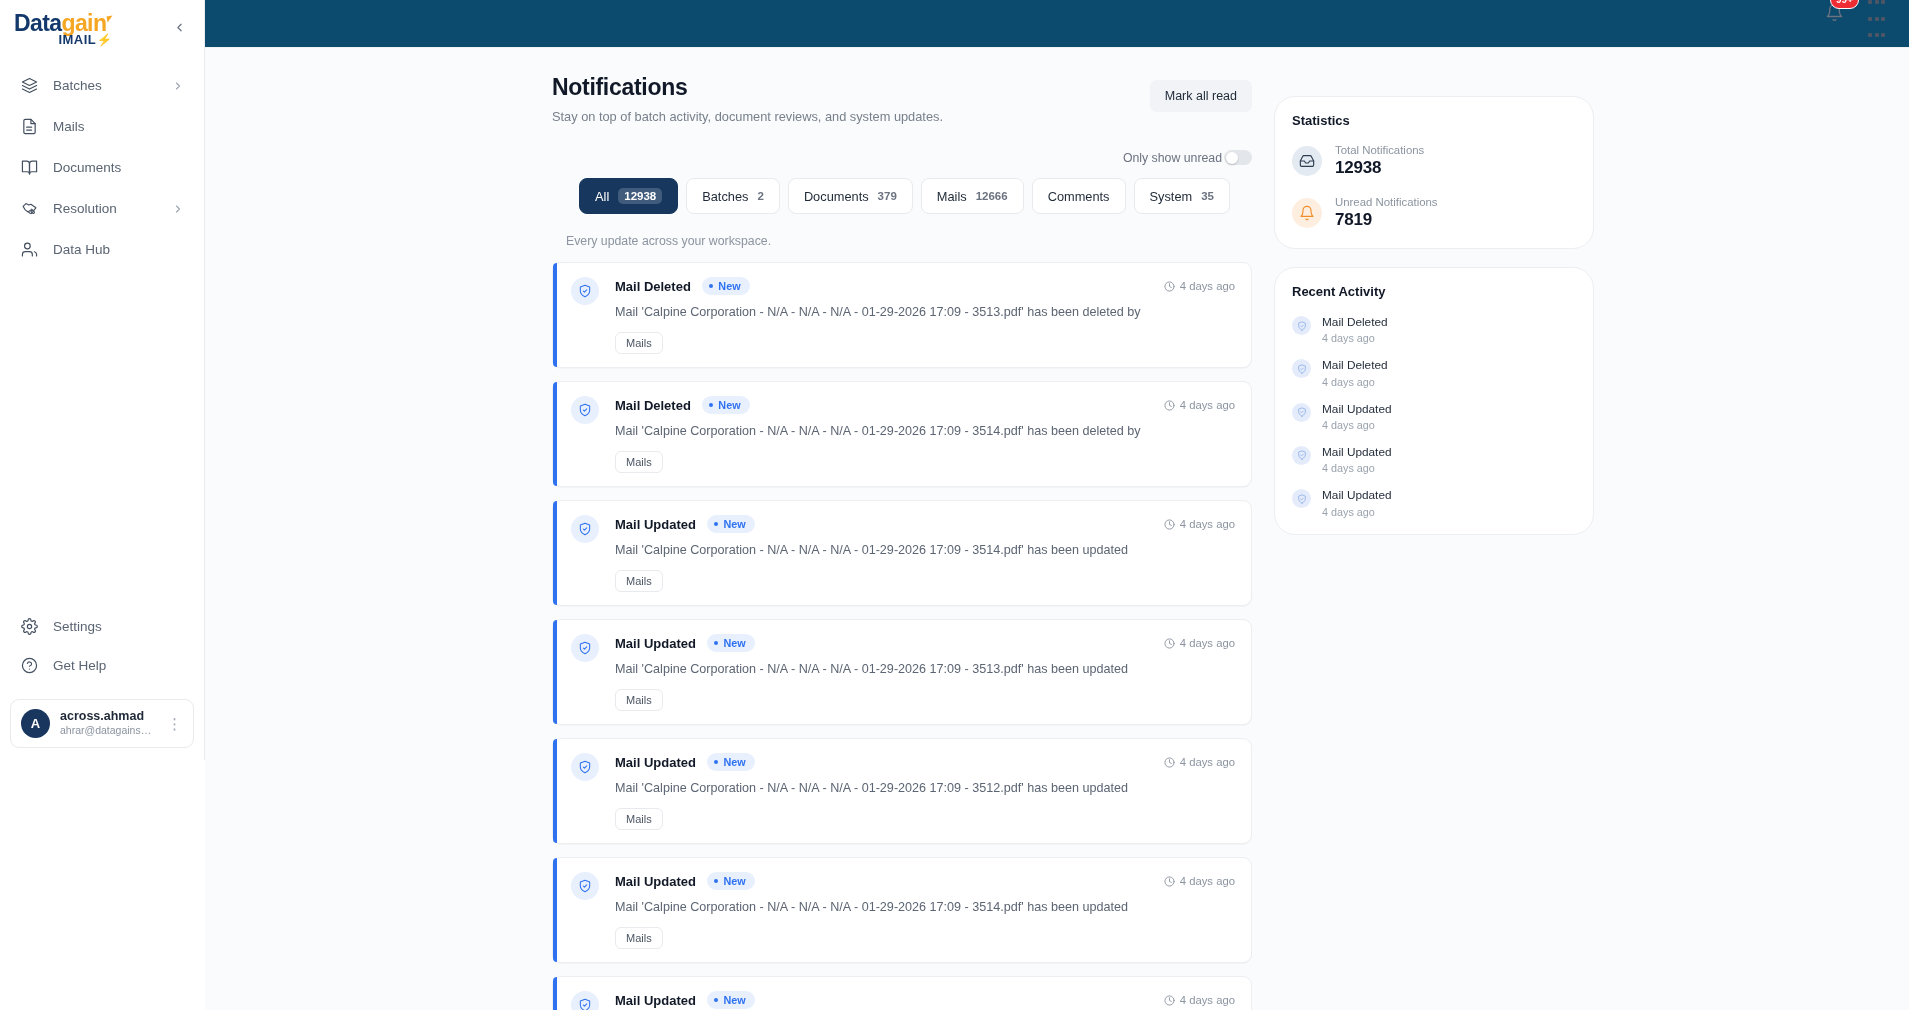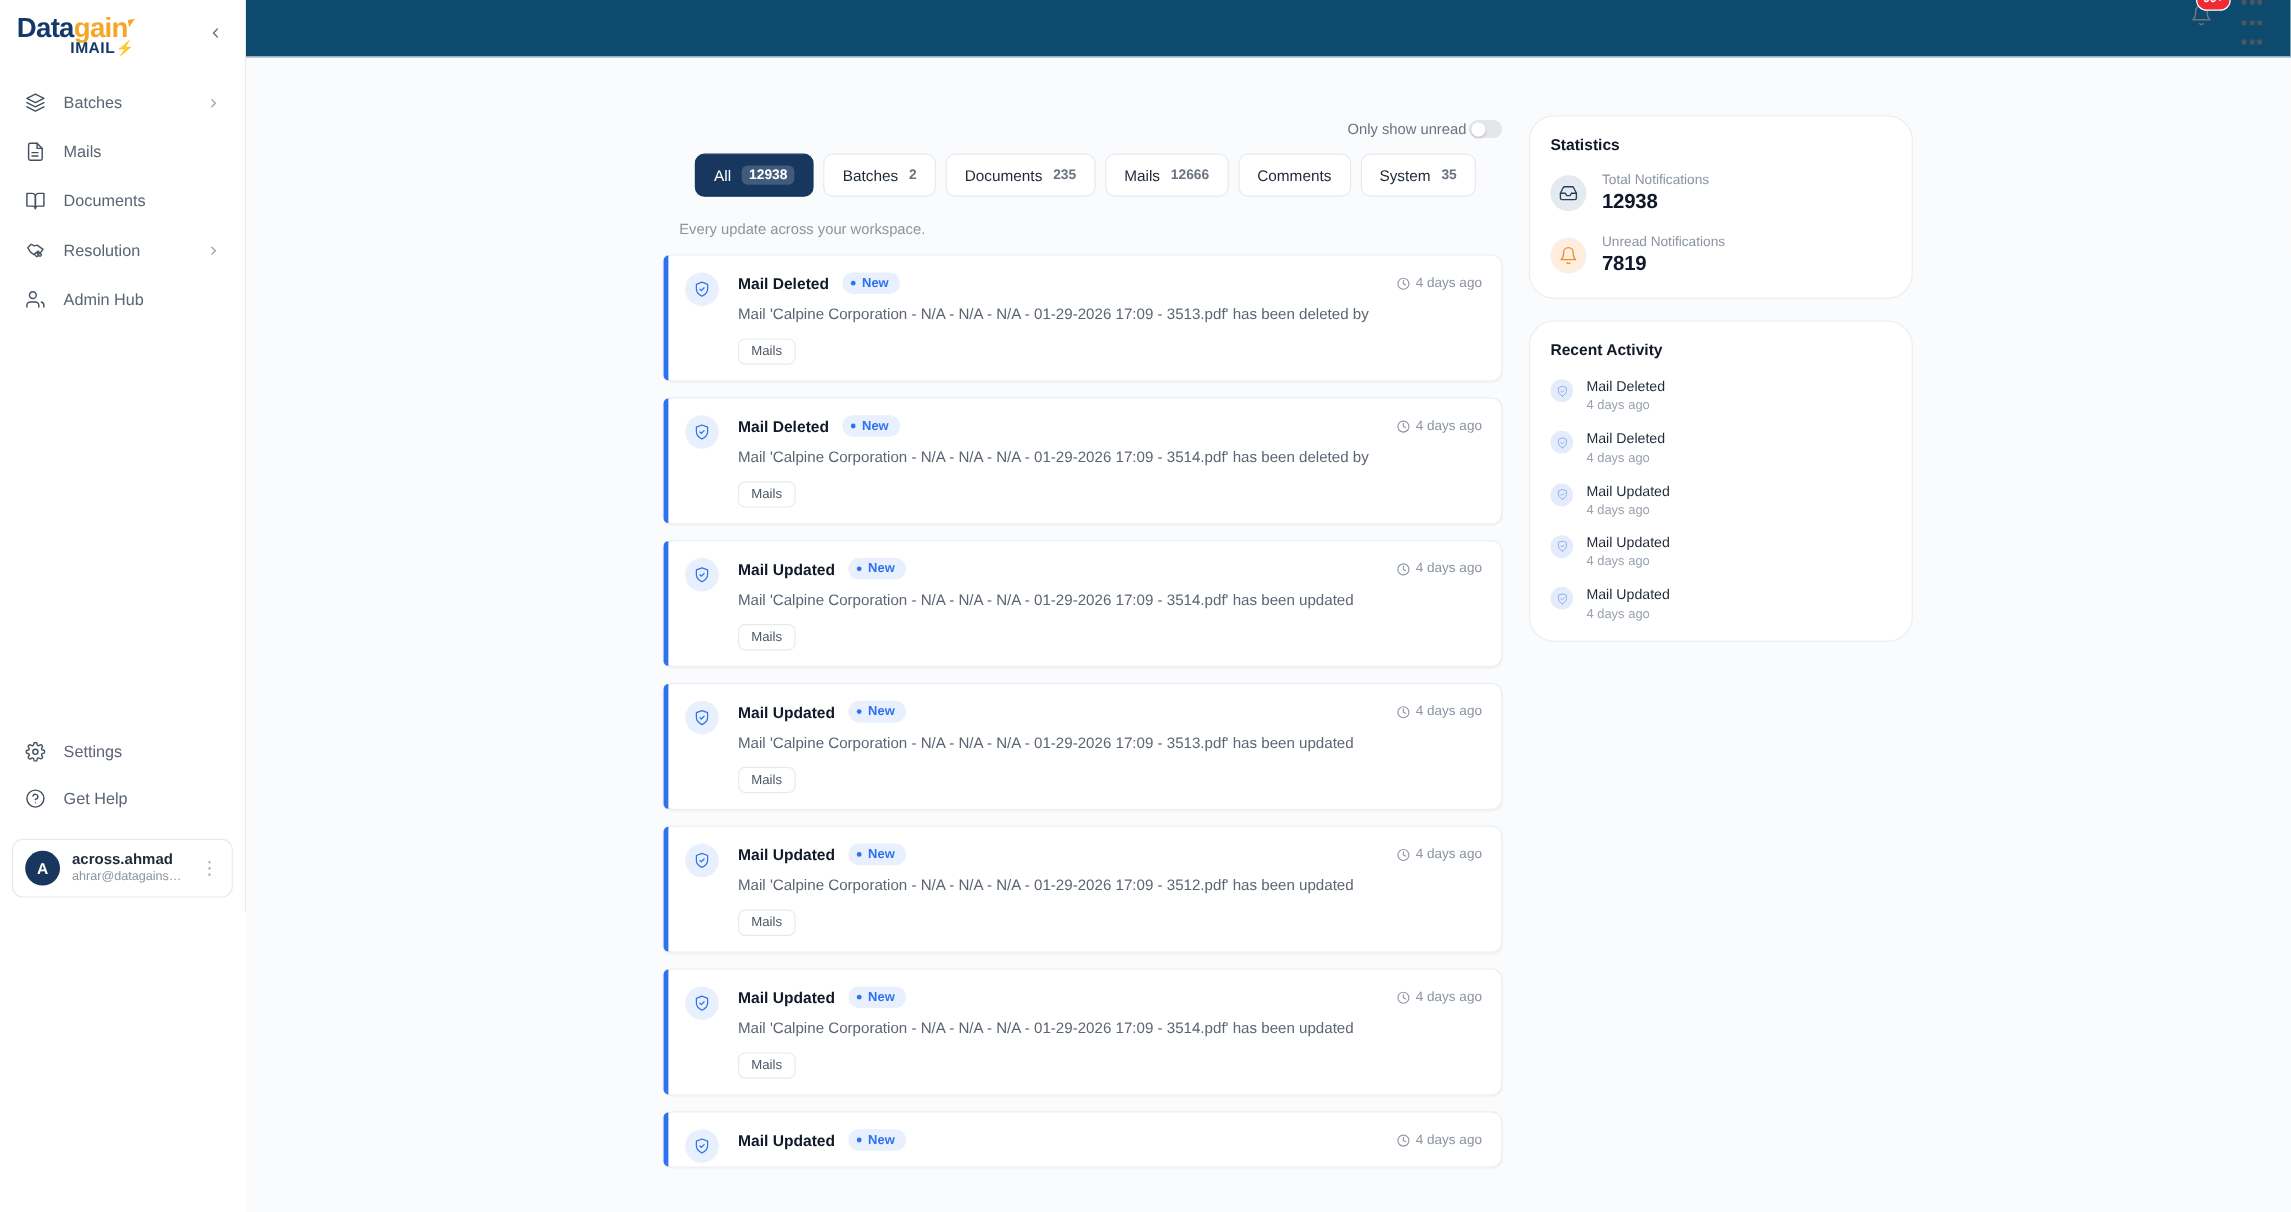--- a/index.html
+++ b/index.html
@@ -245,21 +245,21 @@
       </div>
 
       <div class="nav-item">
         <span class="nav-icon">
           <svg width="17" height="17" viewBox="0 0 24 24" fill="none" stroke="currentColor" stroke-width="1.7" stroke-linecap="round" stroke-linejoin="round">
               <path d="M16 21v-2a4 4 0 0 0-4-4H6a4 4 0 0 0-4 4v2"></path>
               <circle cx="9" cy="7" r="4"></circle>
               <path d="M22 21v-2a4 4 0 0 0-3-3.87"></path>
             </svg>
         </span>
-        <span class="nav-label">Admin Hub</span>
+        <span class="nav-label">Data Hub</span>
       </div>
     </nav>
 
     <div class="sidebar-bottom">
       <div class="nav-item">
         <span class="nav-icon">
           <svg width="17" height="17" viewBox="0 0 24 24" fill="none" stroke="currentColor" stroke-width="1.7" stroke-linecap="round" stroke-linejoin="round">
               <circle cx="12" cy="12" r="3"></circle>
               <path d="M19.4 15a1.65 1.65 0 0 0 .33 1.82l.06.06a2 2 0 1 1-2.83 2.83l-.06-.06a1.65 1.65 0 0 0-1.82-.33 1.65 1.65 0 0 0-1 1.51V21a2 2 0 0 1-4 0v-.09A1.65 1.65 0 0 0 9 19.4a1.65 1.65 0 0 0-1.82.33l-.06.06a2 2 0 1 1-2.83-2.83l.06-.06a1.65 1.65 0 0 0 .33-1.82 1.65 1.65 0 0 0-1.51-1H3a2 2 0 0 1 0-4h.09A1.65 1.65 0 0 0 4.6 9a1.65 1.65 0 0 0-.33-1.82l-.06-.06a2 2 0 1 1 2.83-2.83l.06.06A1.65 1.65 0 0 0 9 4.6a1.65 1.65 0 0 0 1-1.51V3a2 2 0 0 1 4 0v.09a1.65 1.65 0 0 0 1 1.51 1.65 1.65 0 0 0 1.82-.33l.06-.06a2 2 0 1 1 2.83 2.83l-.06.06A1.65 1.65 0 0 0 19.4 9c.14.36.41.66.75.85H21a2 2 0 0 1 0 4h-.09a1.65 1.65 0 0 0-1.51 1z"></path>
             </svg>
@@ -309,40 +309,47 @@
           <i></i>
           <i></i>
       </div>
     </header>
 
     <section class="content">
       <div class="content-inner">
 
         <div class="left-col">
 
+          <div class="page-head">
+            <div>
+              <h1 class="page-title">Notifications</h1>
+              <p class="page-sub">Stay on top of batch activity, document reviews, and system updates.</p>
+            </div>
+            <button class="mark-read-btn">Mark all read</button>
+          </div>
 
           <div class="unread-row">
             <span class="unread-label">Only show unread</span>
             <div class="toggle">
                 <span class="knob"></span>
               </div>
           </div>
 
           <div class="tabs">
             <div class="tab active">
               <span>All</span>
               <span class="tab-count">12938</span>
             </div>
             <div class="tab">
               <span>Batches</span>
               <span class="tab-count">2</span>
             </div>
             <div class="tab">
               <span>Documents</span>
-              <span class="tab-count">235</span>
+              <span class="tab-count">379</span>
             </div>
             <div class="tab">
               <span>Mails</span>
               <span class="tab-count">12666</span>
             </div>
             <div class="tab">
               <span>Comments</span>
             </div>
             <div class="tab">
               <span>System</span>

